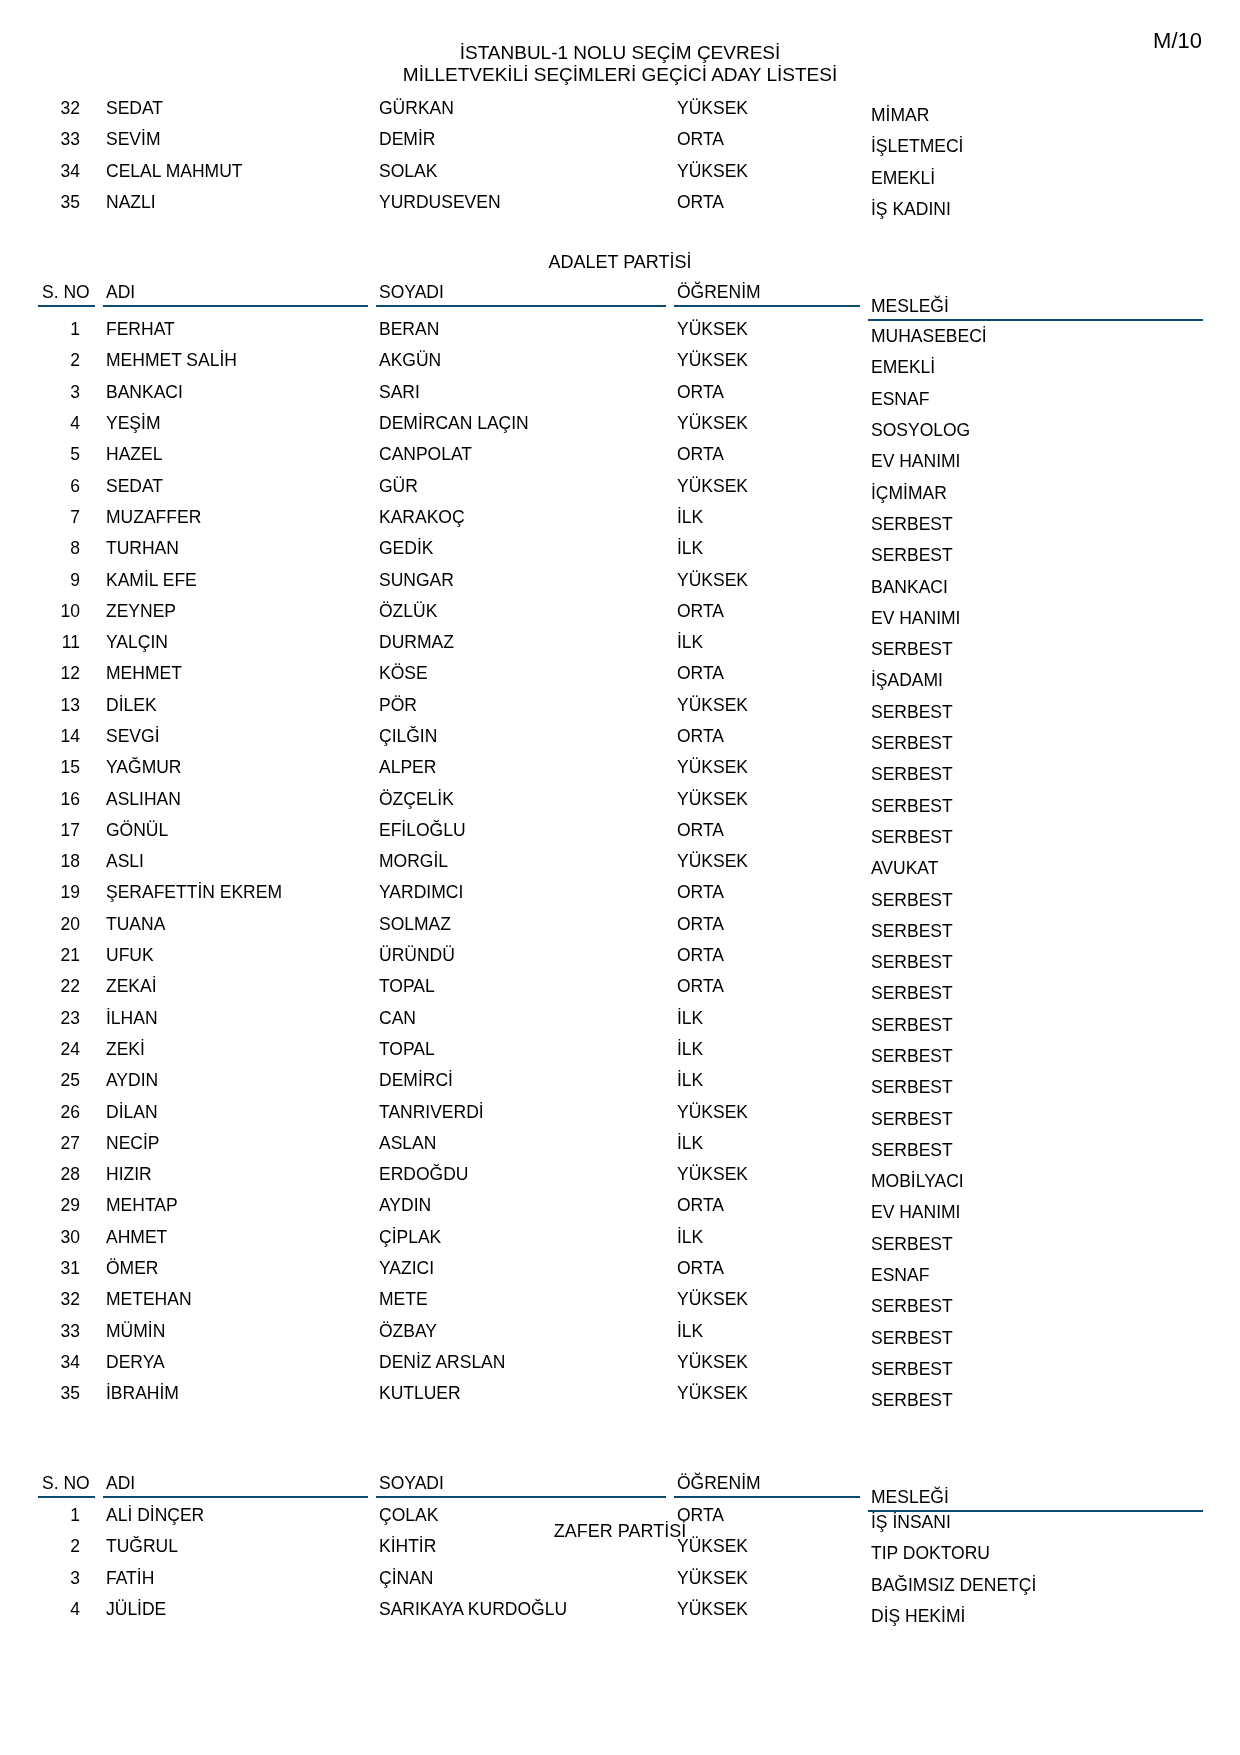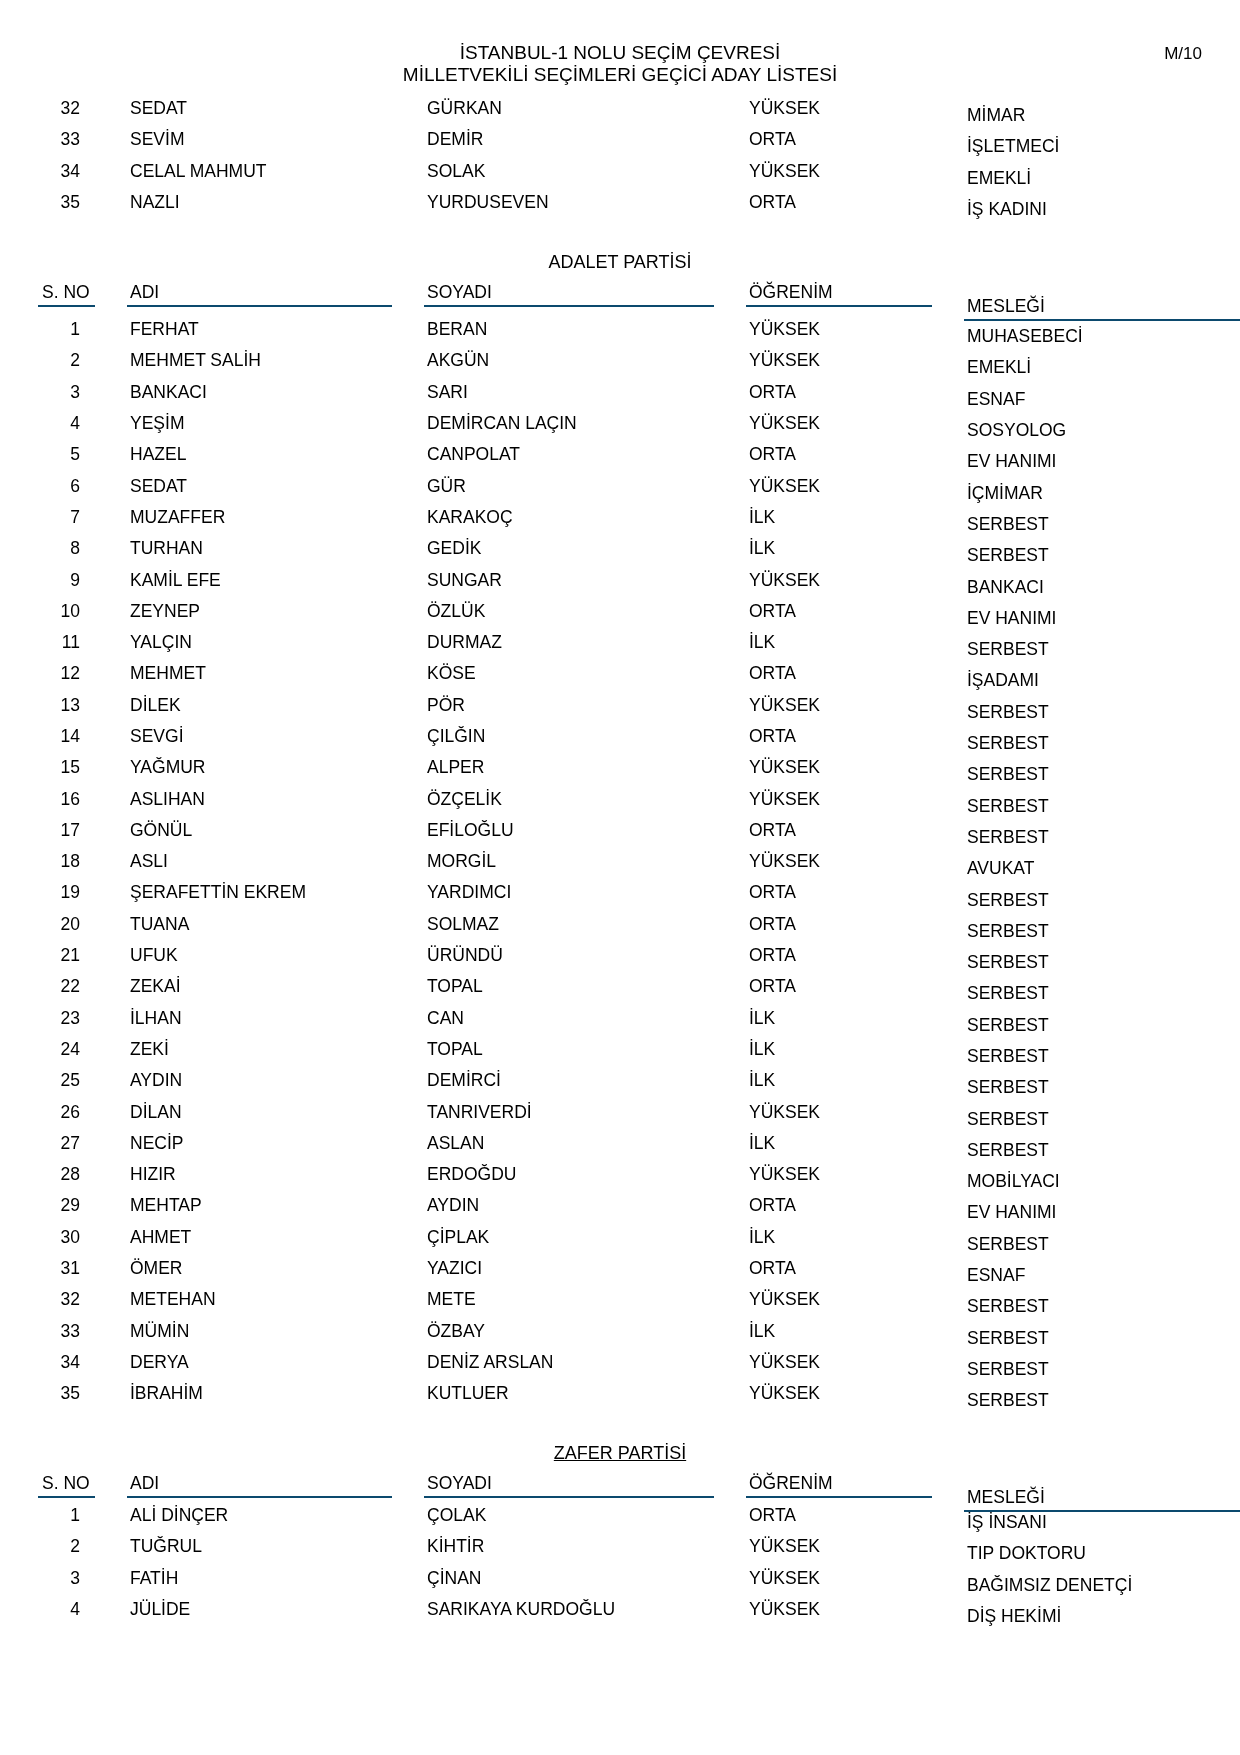--- a/index.html
+++ b/index.html
@@ -4,26 +4,26 @@
 <style>
   * { margin:0; padding:0; box-sizing:border-box; }
   html,body { background:#ffffff; }
   .page {
     position:relative; width:1240px; height:1755px; background:#ffffff;
     font-family:"Liberation Sans", sans-serif; color:#000; font-size:17.5px;
     overflow:hidden;
   }
   .doc-title { position:absolute; top:42px; left:0; width:100%; text-align:center;
     font-size:19px; line-height:22px; }
-  .page-code { position:absolute; top:44px; right:38px; font-size:17px; }
+  .page-code { position:absolute; top:28px; right:38px; font-size:22px; }
   .party-title { position:absolute; left:0; width:100%; text-align:center; font-size:18px; }
   .t-adalet { top:252px; }
-  .t-zafer  { top:1443px;text-decoration:underline; }
-
-  .thead, .tr { display:flex;gap:24px; }
+  .t-zafer  { top:1521px; }
+
+  .thead, .tr { display:flex; }
   .thead { position:absolute; left:38px; width:1165px; height:28px; }
   .thead .c { border-bottom:2px solid #0c4a6e; height:100%; display:flex; align-items:center; }
   .th-adalet { top:279px; }
   .th-zafer  { top:1470px; }
 
   .tbody { position:absolute; left:38px; width:1165px; }
   .cont      { top:93px; }
   .tb-adalet { top:314px; }
   .tb-zafer  { top:1500px; }
 

